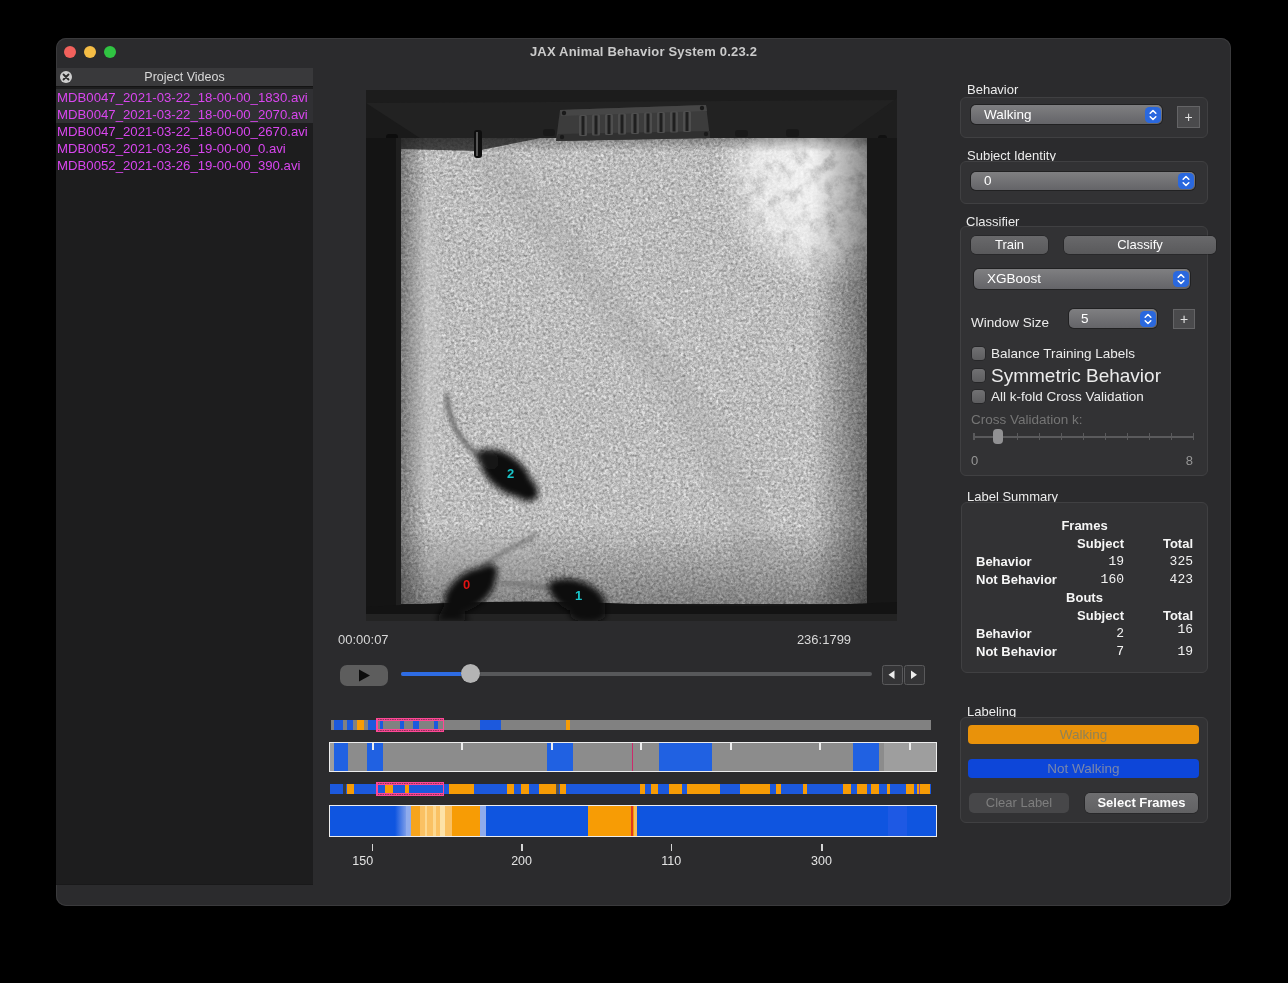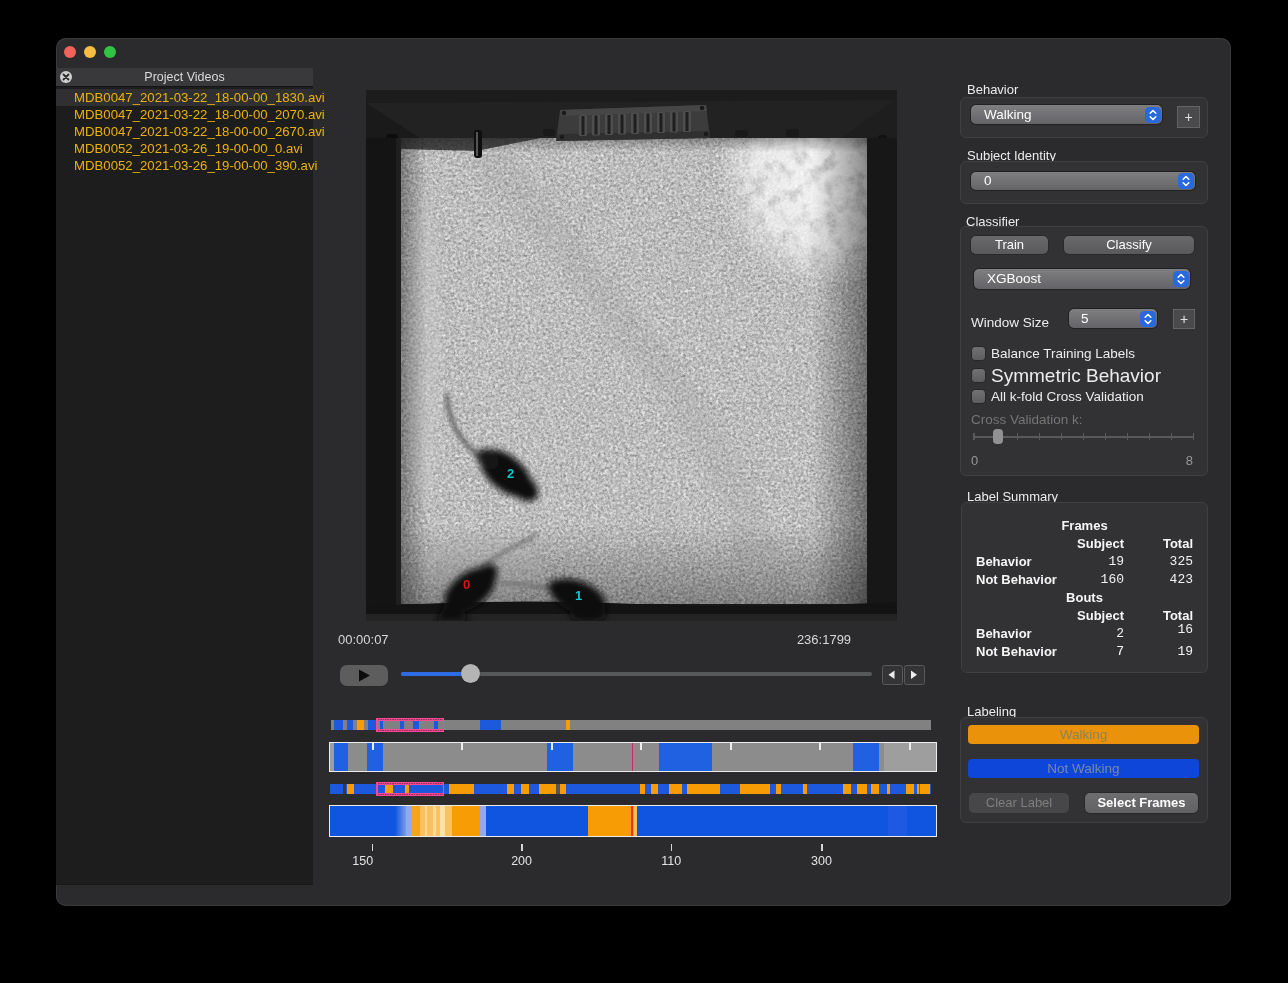--- a/index.html
+++ b/index.html
@@ -7,22 +7,22 @@
 #win{position:absolute;left:56px;top:38px;width:1175px;height:868px;background:#2b2b2d;
  border-radius:10px;overflow:hidden;box-shadow:inset 0 0 0 1px #3a3a3c}
 .tl{position:absolute;top:8px;width:12px;height:12px;border-radius:50%}
 #title{position:absolute;left:0;top:6px;width:100%;text-align:center;font-size:13px;
  font-weight:bold;color:#cbcbcb;letter-spacing:.2px}
 #sidebar{position:absolute;left:0;top:30px;width:257px;height:816px;background:#1d1d1e}
 #sbhead{position:absolute;left:0;top:0;width:257px;height:18px;background:#39393b;
  color:#d9d9d9;font-size:12.5px;text-align:center;line-height:18px;border-bottom:1px solid #141414}
 #sbx{position:absolute;left:4px;top:3px;width:12px;height:12px;border-radius:50%;background:#cfcfcf}
 #sbx svg{position:absolute;left:0;top:0}
-.row{position:absolute;left:0;width:257px;height:17px;color:#eab308;font-size:13.2px;
- line-height:17px;padding-left:18px;box-sizing:border-box;white-space:nowrap}
+.row{position:absolute;left:0;width:257px;height:34px;color:#d946ef;font-size:13.2px;
+ line-height:17px;padding-left:1px;box-sizing:border-box;white-space:nowrap}
 .rowsel{background:#303033}
 .gb{position:absolute;background:#323234;border:1px solid #404042;border-radius:6px;box-sizing:border-box}
 .lbl{position:absolute;font-size:13px;color:#ececec;white-space:nowrap}
 .dd{position:absolute;background:linear-gradient(#7f7f81,#646468);border-radius:5px;
  box-shadow:0 0 0 1px rgba(15,15,15,.5);color:#fff;font-size:13.5px;white-space:nowrap}
 .ddbtn{position:absolute;width:16px;height:16px;background:#2a68de;border-radius:4.5px;top:1.5px;right:1.5px}
 .btn{position:absolute;background:linear-gradient(#69696b,#59595b);border-radius:5px;color:#fdfdfd;
  font-size:13px;text-align:center;box-shadow:0 0 0 .5px rgba(10,10,10,.45);box-sizing:border-box}
 .plus{position:absolute;background:#4a4a4c;border:1px solid #646466;color:#e2e2e2;text-align:center;
  box-sizing:border-box;font-size:14px}
@@ -33,20 +33,21 @@
 .bar{position:absolute;overflow:hidden}
 .tick2{position:absolute;top:0;width:2px;height:7px;background:#ededed}
 .num{position:absolute;font-family:"Liberation Mono",monospace;font-size:13px;color:#f1f1f1;text-align:right}
 .tlabel{position:absolute;font-size:13px;font-weight:bold;color:#f6f6f6;white-space:nowrap}
 </style></head>
 <body>
 <div id="win">
   <div class="tl" style="left:8px;background:#f2615c"></div>
   <div class="tl" style="left:28px;background:#f5bd45"></div>
   <div class="tl" style="left:48px;background:#30c442"></div>
+  <div id="title">JAX Animal Behavior System 0.23.2</div>
 
   <div id="sidebar">
     <div id="sbhead"><span id="sbx">
           <svg width="12" height="12">
             <path d="M3.5 3.5 L8.5 8.5 M8.5 3.5 L3.5 8.5" stroke="#2b2b2b" stroke-width="1.8" stroke-linecap="round"></path>
           </svg>
         </span>Project Videos</div>
     <div class="row rowsel" style="top:21px">MDB0047_2021-03-22_18-00-00_1830.avi</div>
     <div class="row" style="top:38px">MDB0047_2021-03-22_18-00-00_2070.avi</div>
     <div class="row" style="top:55px">MDB0047_2021-03-22_18-00-00_2670.avi</div>
@@ -320,21 +321,21 @@
       <div class="plus" style="left:1121px;top:68px;width:23px;height:22px;line-height:20px">+</div>
       <div class="lbl" style="left:911px;top:110px">Subject Identity</div>
       <div class="gb" style="left:904px;top:123px;width:248px;height:43px"></div>
       <div class="dd" style="left:915px;top:134px;width:224px;height:18px;line-height:18px;padding-left:13px;box-sizing:border-box">0<span class="ddbtn" style="top:1px"><svg width="16" height="16">
             <path d="M5.2 6.2 8 3.5 10.8 6.2" stroke="#fff" stroke-width="1.55" fill="none" stroke-linecap="round" stroke-linejoin="round"></path>
             <path d="M5.2 9.8 8 12.5 10.8 9.8" stroke="#fff" stroke-width="1.55" fill="none" stroke-linecap="round" stroke-linejoin="round"></path>
           </svg></span></div>
       <div class="lbl" style="left:910px;top:176px">Classifier</div>
       <div class="gb" style="left:904px;top:188px;width:248px;height:250px"></div>
       <div class="btn" style="left:915px;top:198px;width:77px;height:18px;line-height:18px">Train</div>
-      <div class="btn" style="left:1008px;top:198px;width:130px;height:18px;line-height:18px">Classify</div>
+      <div class="btn" style="left:1008px;top:198px;width:152px;height:18px;line-height:18px">Classify</div>
       <div class="dd" style="left:918px;top:231px;width:216px;height:20px;line-height:20px;padding-left:13px;box-sizing:border-box">XGBoost<span class="ddbtn" style="top:2px"><svg width="16" height="16">
             <path d="M5.2 6.2 8 3.5 10.8 6.2" stroke="#fff" stroke-width="1.55" fill="none" stroke-linecap="round" stroke-linejoin="round"></path>
             <path d="M5.2 9.8 8 12.5 10.8 9.8" stroke="#fff" stroke-width="1.55" fill="none" stroke-linecap="round" stroke-linejoin="round"></path>
           </svg></span></div>
       <div class="lbl" style="left:915px;top:277px;font-size:13.5px">Window Size</div>
       <div class="dd" style="left:1013px;top:271px;width:88px;height:19px;line-height:19px;padding-left:12px;box-sizing:border-box">5<span class="ddbtn"><svg width="16" height="16">
             <path d="M5.2 6.2 8 3.5 10.8 6.2" stroke="#fff" stroke-width="1.55" fill="none" stroke-linecap="round" stroke-linejoin="round"></path>
             <path d="M5.2 9.8 8 12.5 10.8 9.8" stroke="#fff" stroke-width="1.55" fill="none" stroke-linecap="round" stroke-linejoin="round"></path>
           </svg></span></div>
       <div class="plus" style="left:1117px;top:271px;width:22px;height:20px;line-height:18px">+</div>

